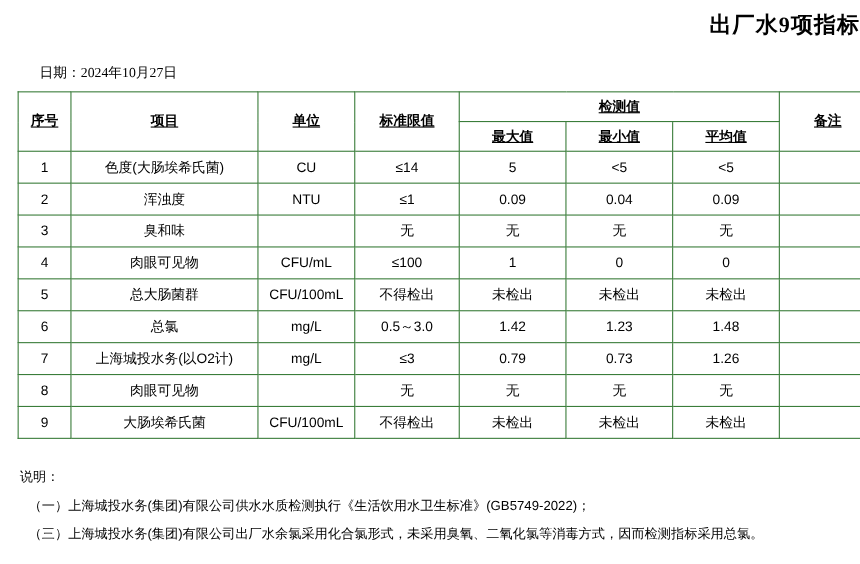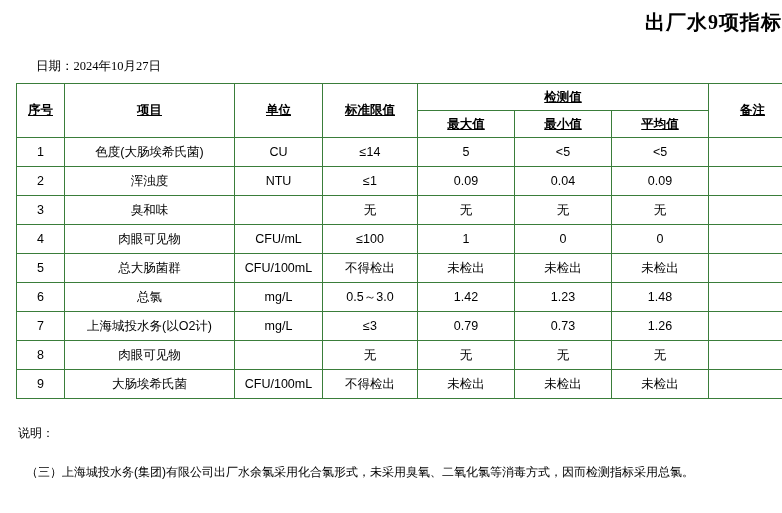--- a/index.html
+++ b/index.html
@@ -61,21 +61,21 @@
   td.left, th.left {
     text-align: left;
     padding-left: 7px;
   }
   .notes {
     margin: 26px 0 0 18px;
     font-size: 12px;
     line-height: 1.45;
   }
   .notes .nhead {
-    margin-bottom: 22px;
+    margin-bottom: 10px;
   }
   .notes .nline {
     margin-bottom: 7px;
     padding-left: 8px;
   }
   .big-head-row th {
     height: 23px;
     text-decoration: underline;
   }
 </style>
@@ -203,16 +203,17 @@
         <td>未检出</td>
         <td>未检出</td>
         <td>未检出</td>
         <td></td>
       </tr>
     </tbody>
   </table>
 
   <div class="notes">
     <div class="nhead">说明：</div>
+    <div class="nline">（一）上海城投水务(集团)有限公司供水水质检测执行《生活饮用水卫生标准》(GB5749-2022)；</div>
     <div class="nline">（三）上海城投水务(集团)有限公司出厂水余氯采用化合氯形式，未采用臭氧、二氧化氯等消毒方式，因而检测指标采用总氯。</div>
   </div>
 
 </div>
 
 </body></html>

